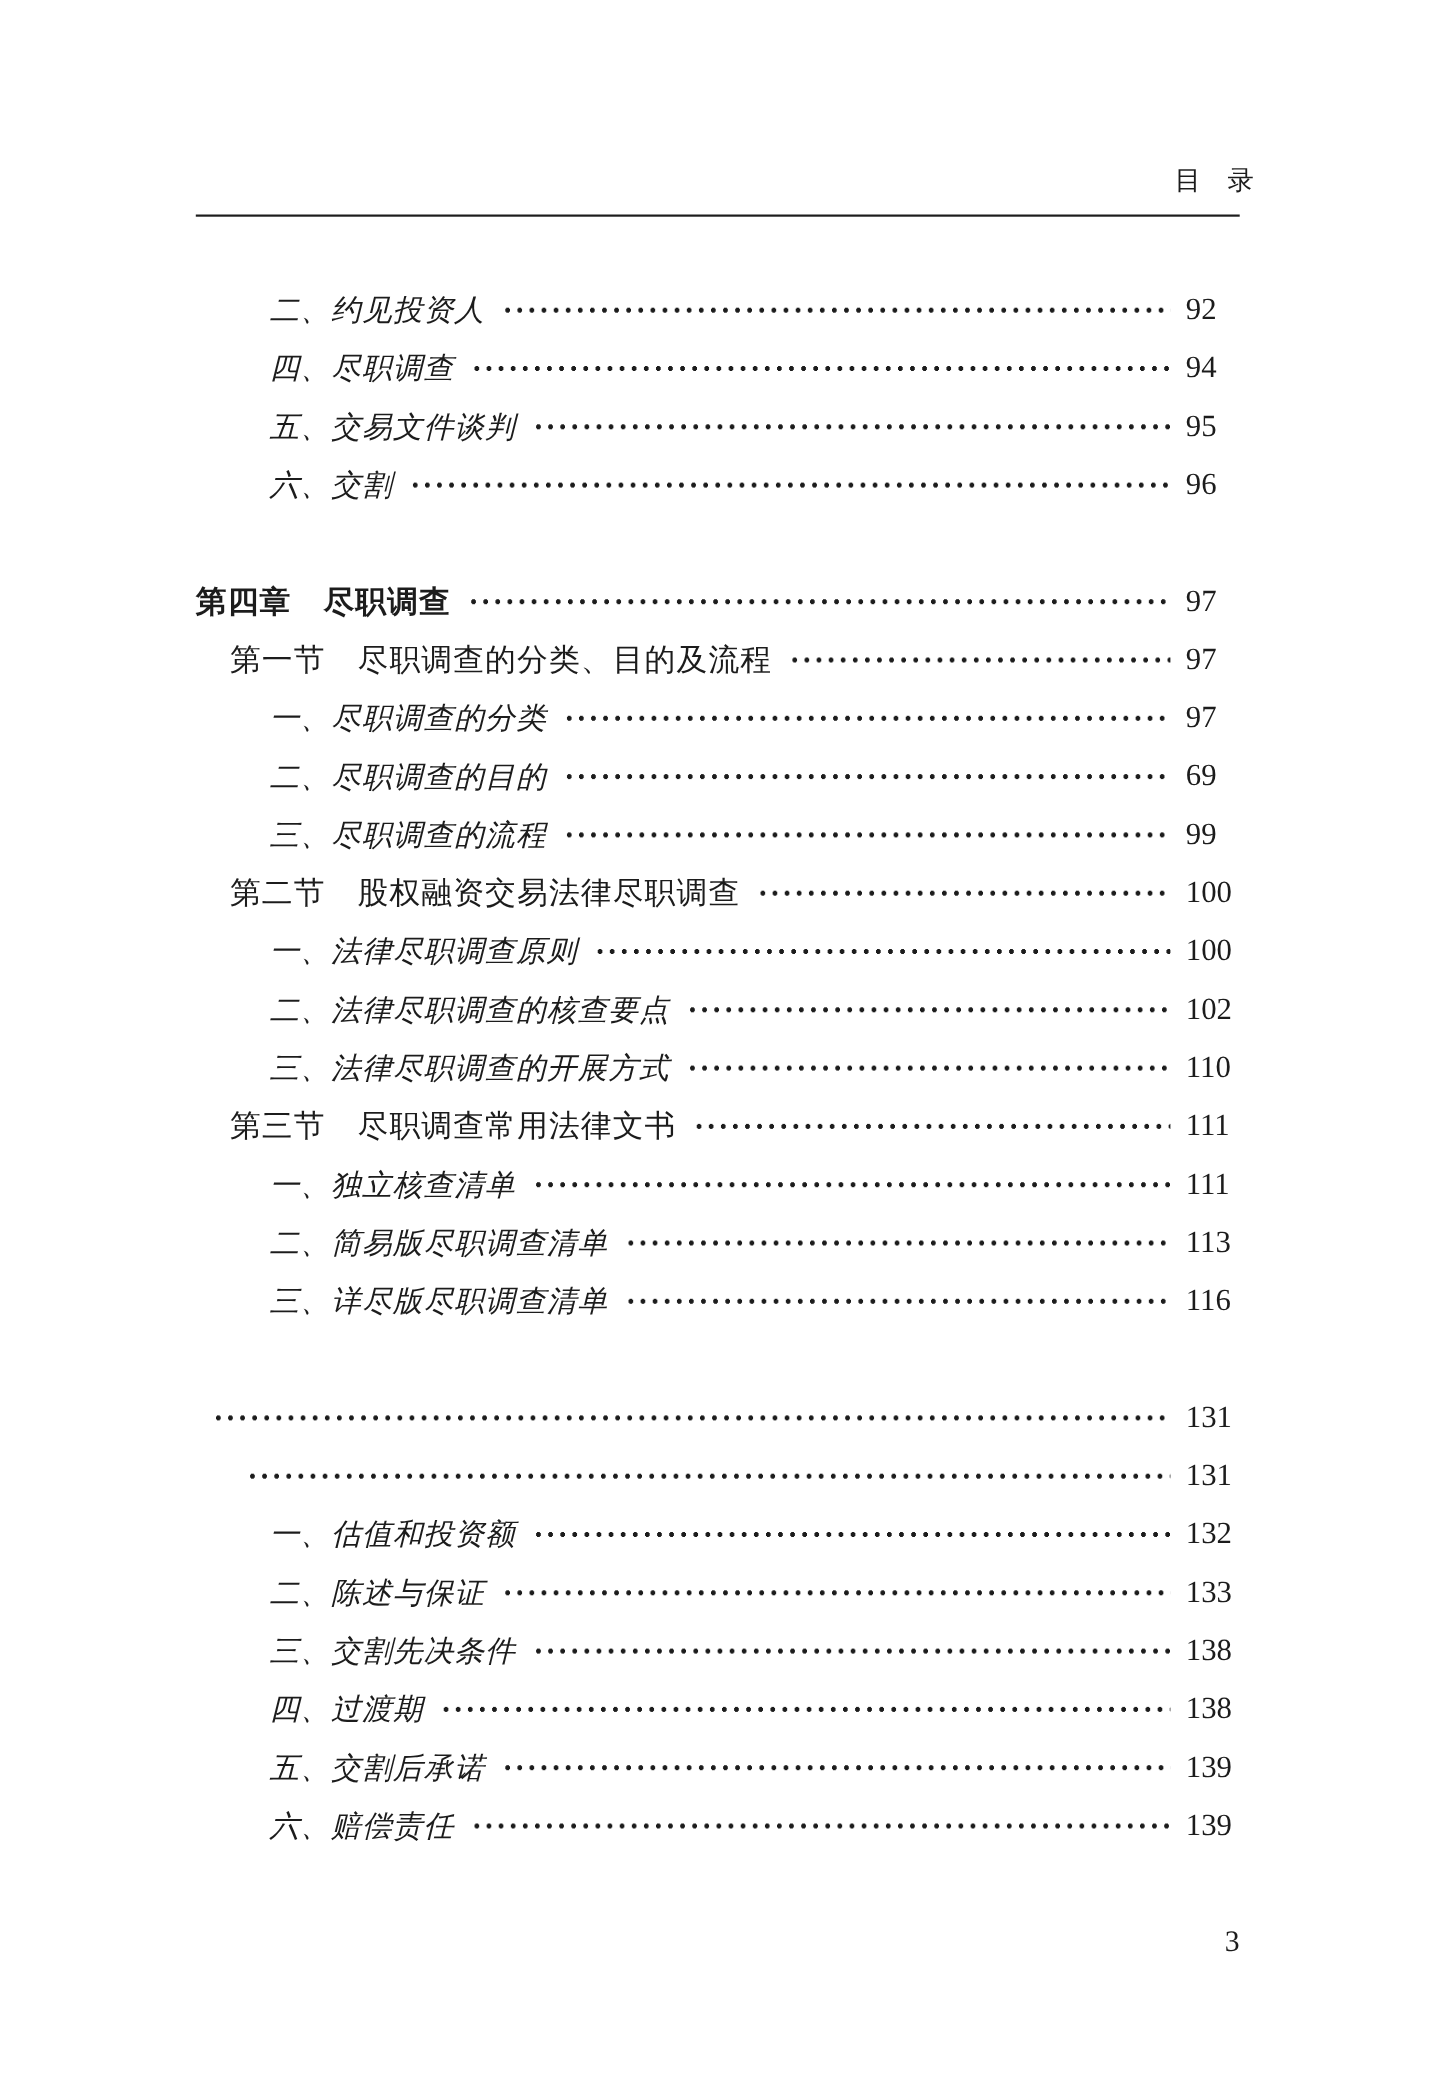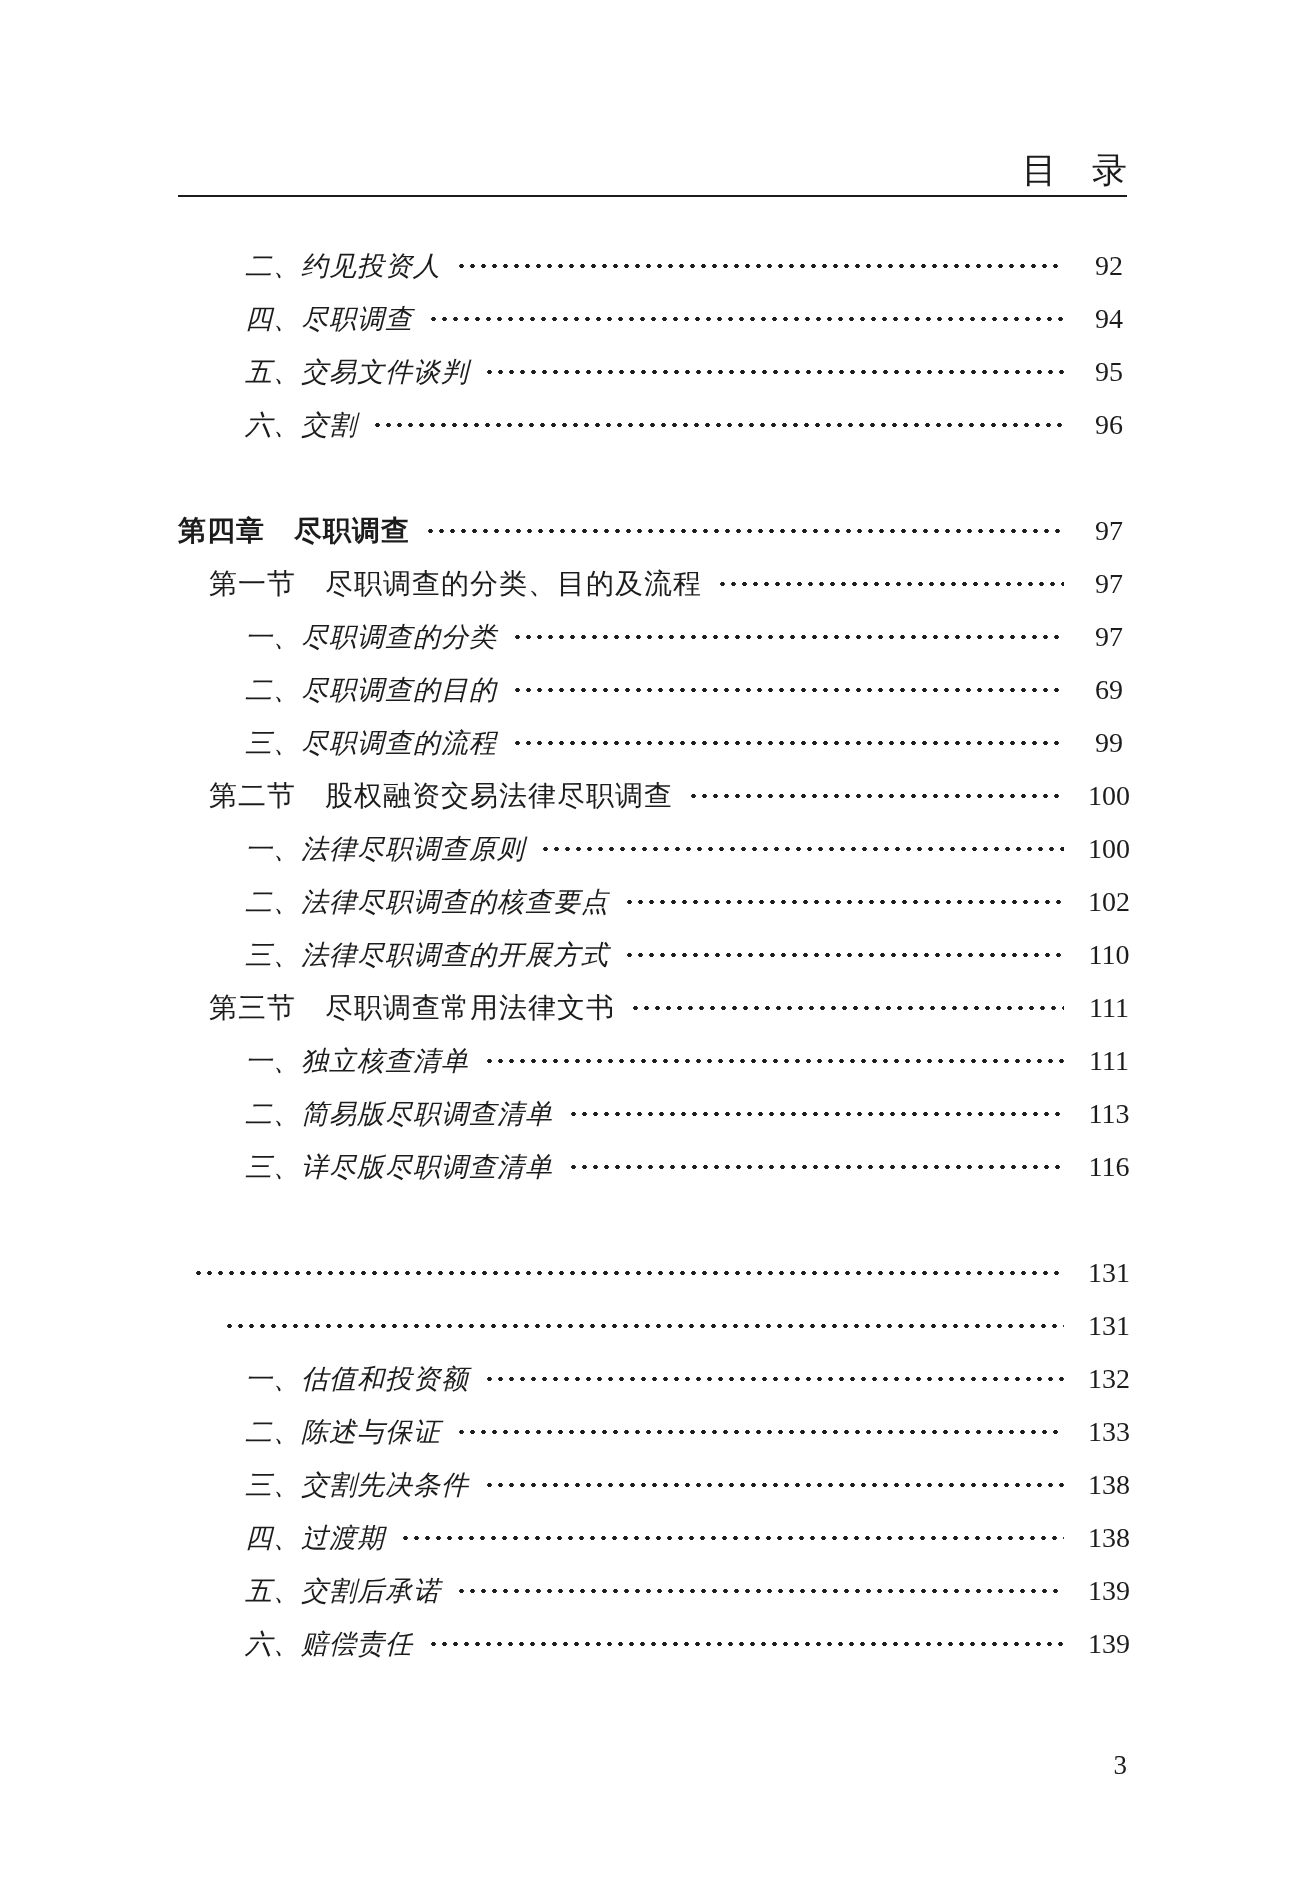--- a/index.html
+++ b/index.html
@@ -19,37 +19,37 @@
     color: var(--ink);
     font-family: "Liberation Serif", "DejaVu Serif", serif;
   }
   .page {
     position: absolute;
     inset: 0;
   }
   .header-title {
     position: absolute;
     top: 153px;
-    right: 181px;
-    font-size: 35px;
+    right: 168px;
+    font-size: 24px;
     line-height: 1;
     white-space: pre;
     font-family: "Liberation Serif", "DejaVu Serif", serif;
   }
   .header-rule {
     position: absolute;
     top: 195px;
     left: 178px;
     width: 949px;
     height: 2px;
     background: var(--ink);
   }
   .toc-list {
     position: absolute;
-    top: 239px;
+    top: 255px;
     left: 178px;
     width: 962px;
   }
   .toc-row {
     height: 53px;
     display: flex;
     align-items: center;
   }
   .toc-gap {
     height: 53px;
@@ -79,21 +79,21 @@
     align-self: stretch;
     margin: 0 14px 0 15px;
     background-image: radial-gradient(circle, var(--ink) 2px, rgba(0,0,0,0) 2.5px);
     background-size: 11px 10px;
     background-repeat: repeat-x;
     background-position: 0 center;
   }
   .toc-page-num {
     flex: 0 0 62px;
     width: 62px;
-    text-align: center;
+    text-align: left;
     font-size: 28px;
     font-style: normal;
     font-weight: normal;
     font-family: "Liberation Serif", "DejaVu Serif", serif;
   }
   .page-folio {
     position: absolute;
     top: 1750px;
     right: 181px;
     font-size: 27px;

